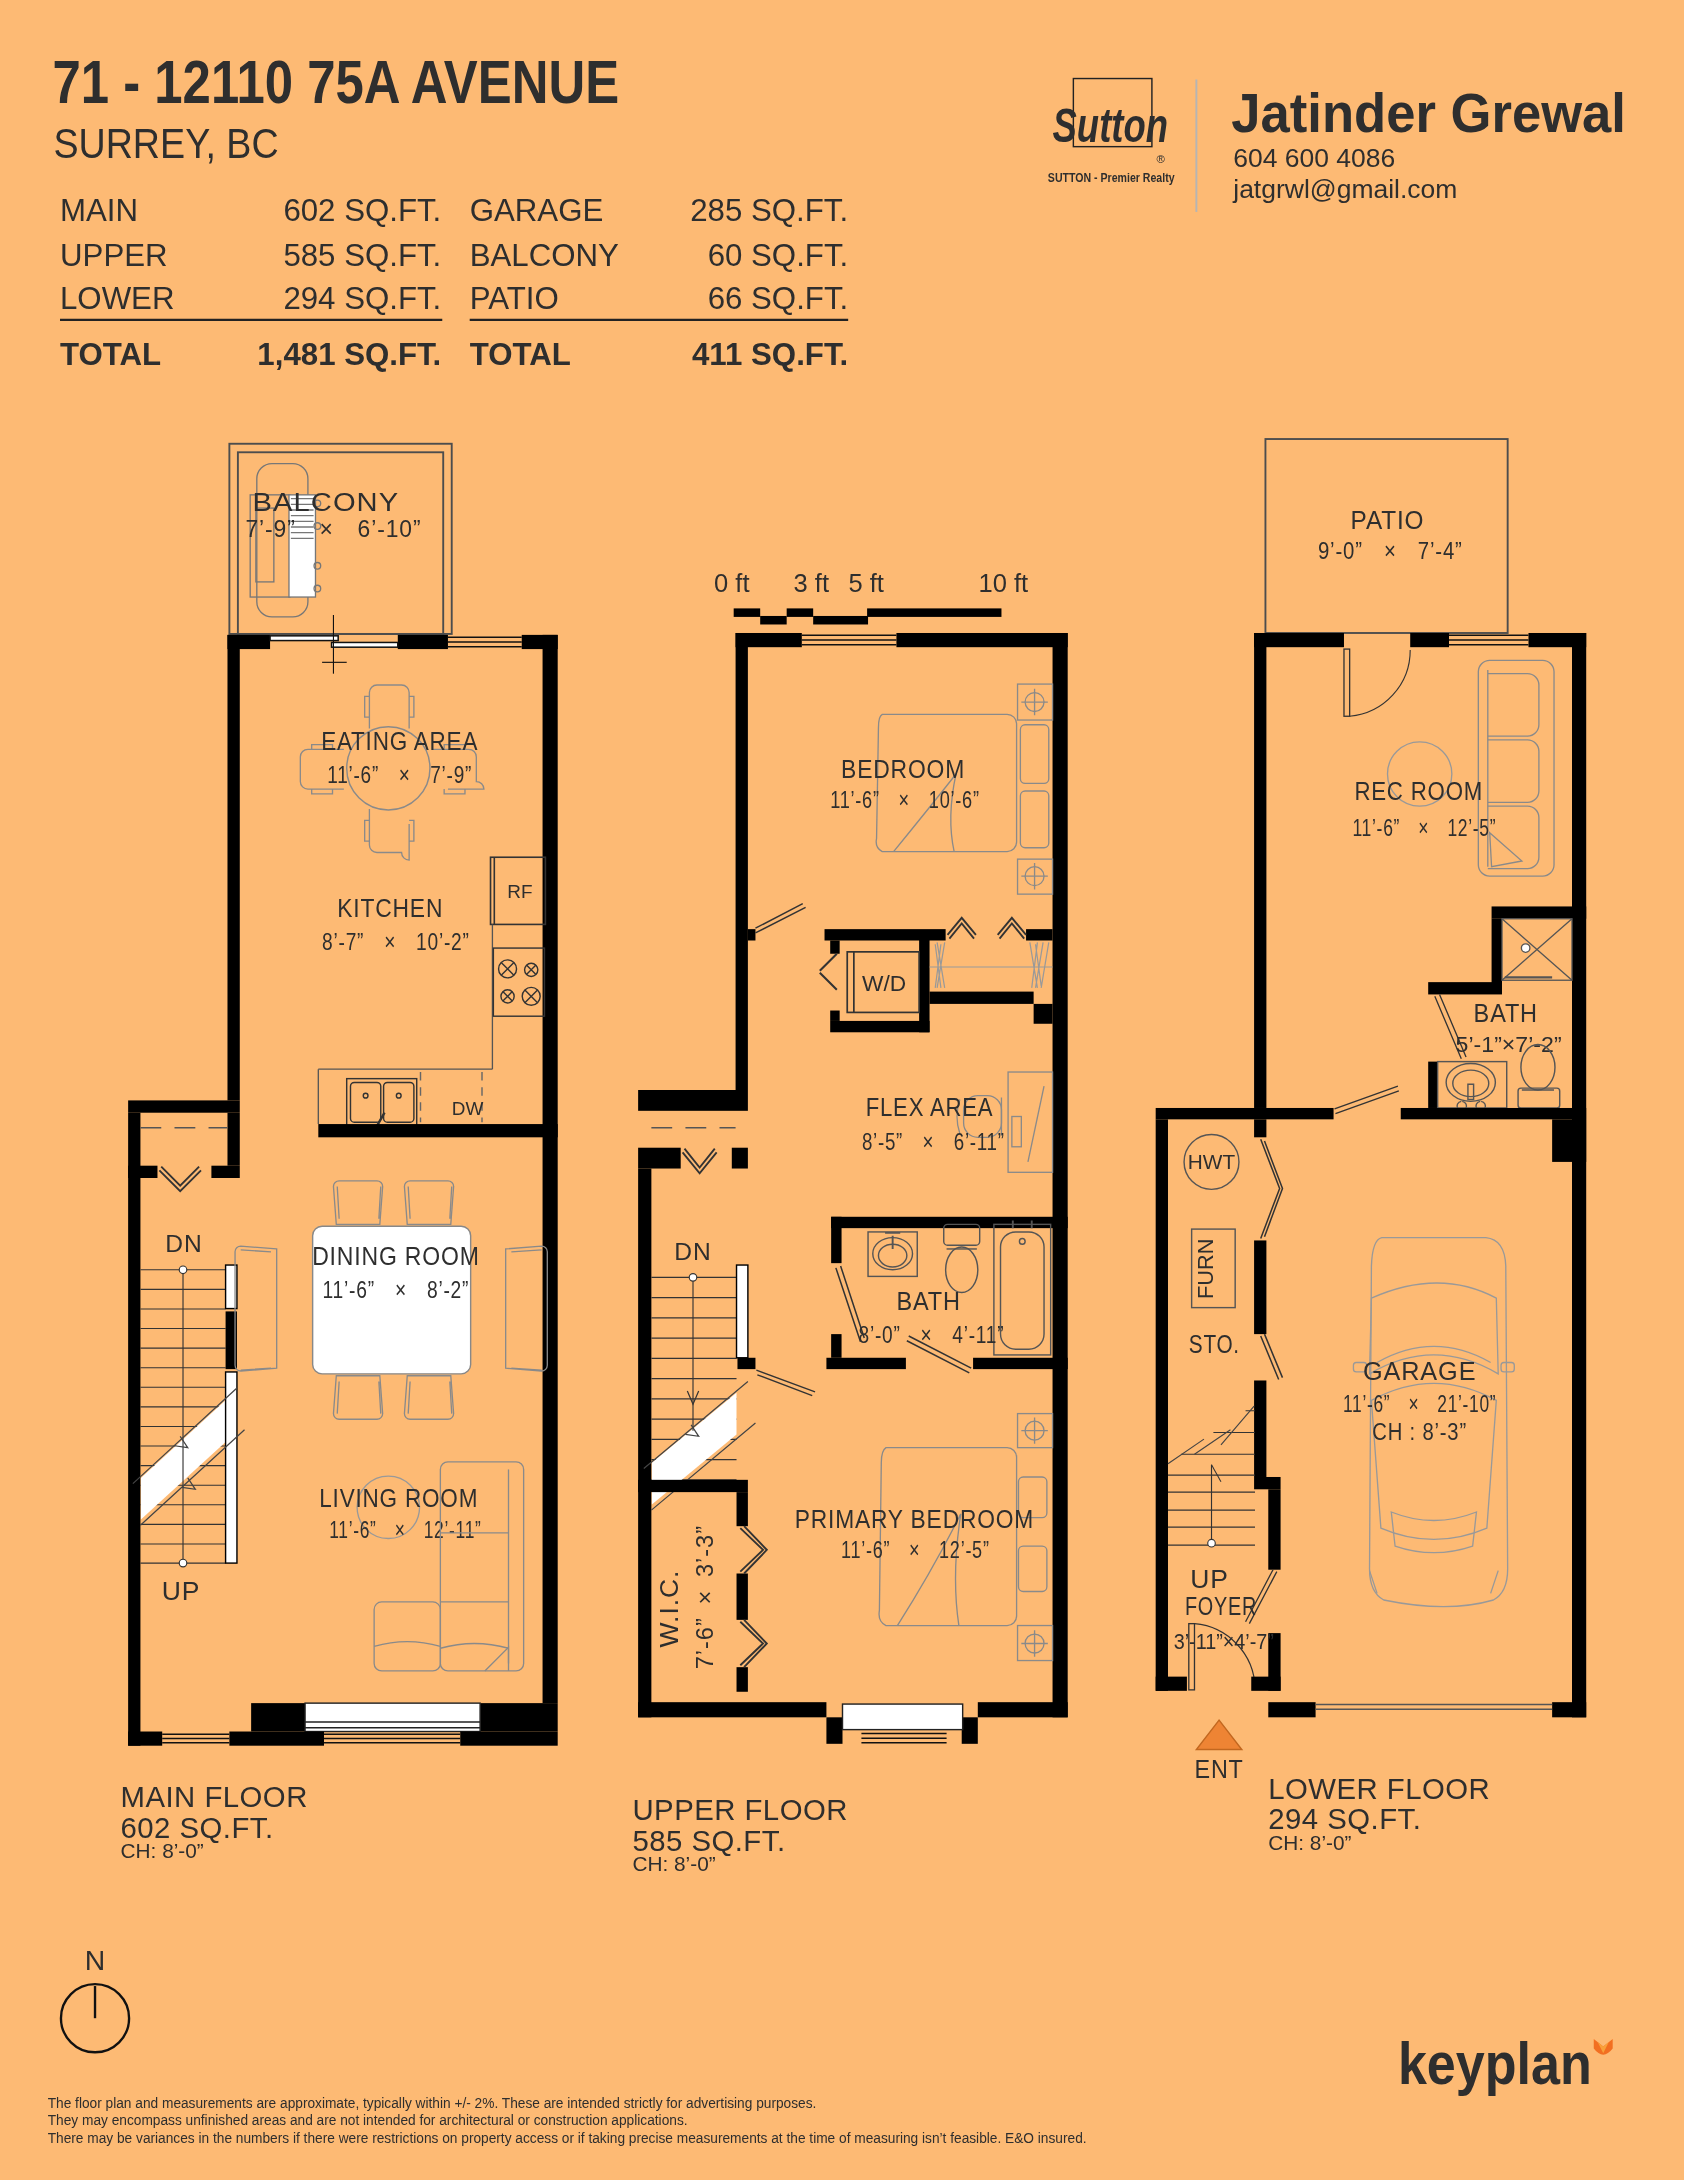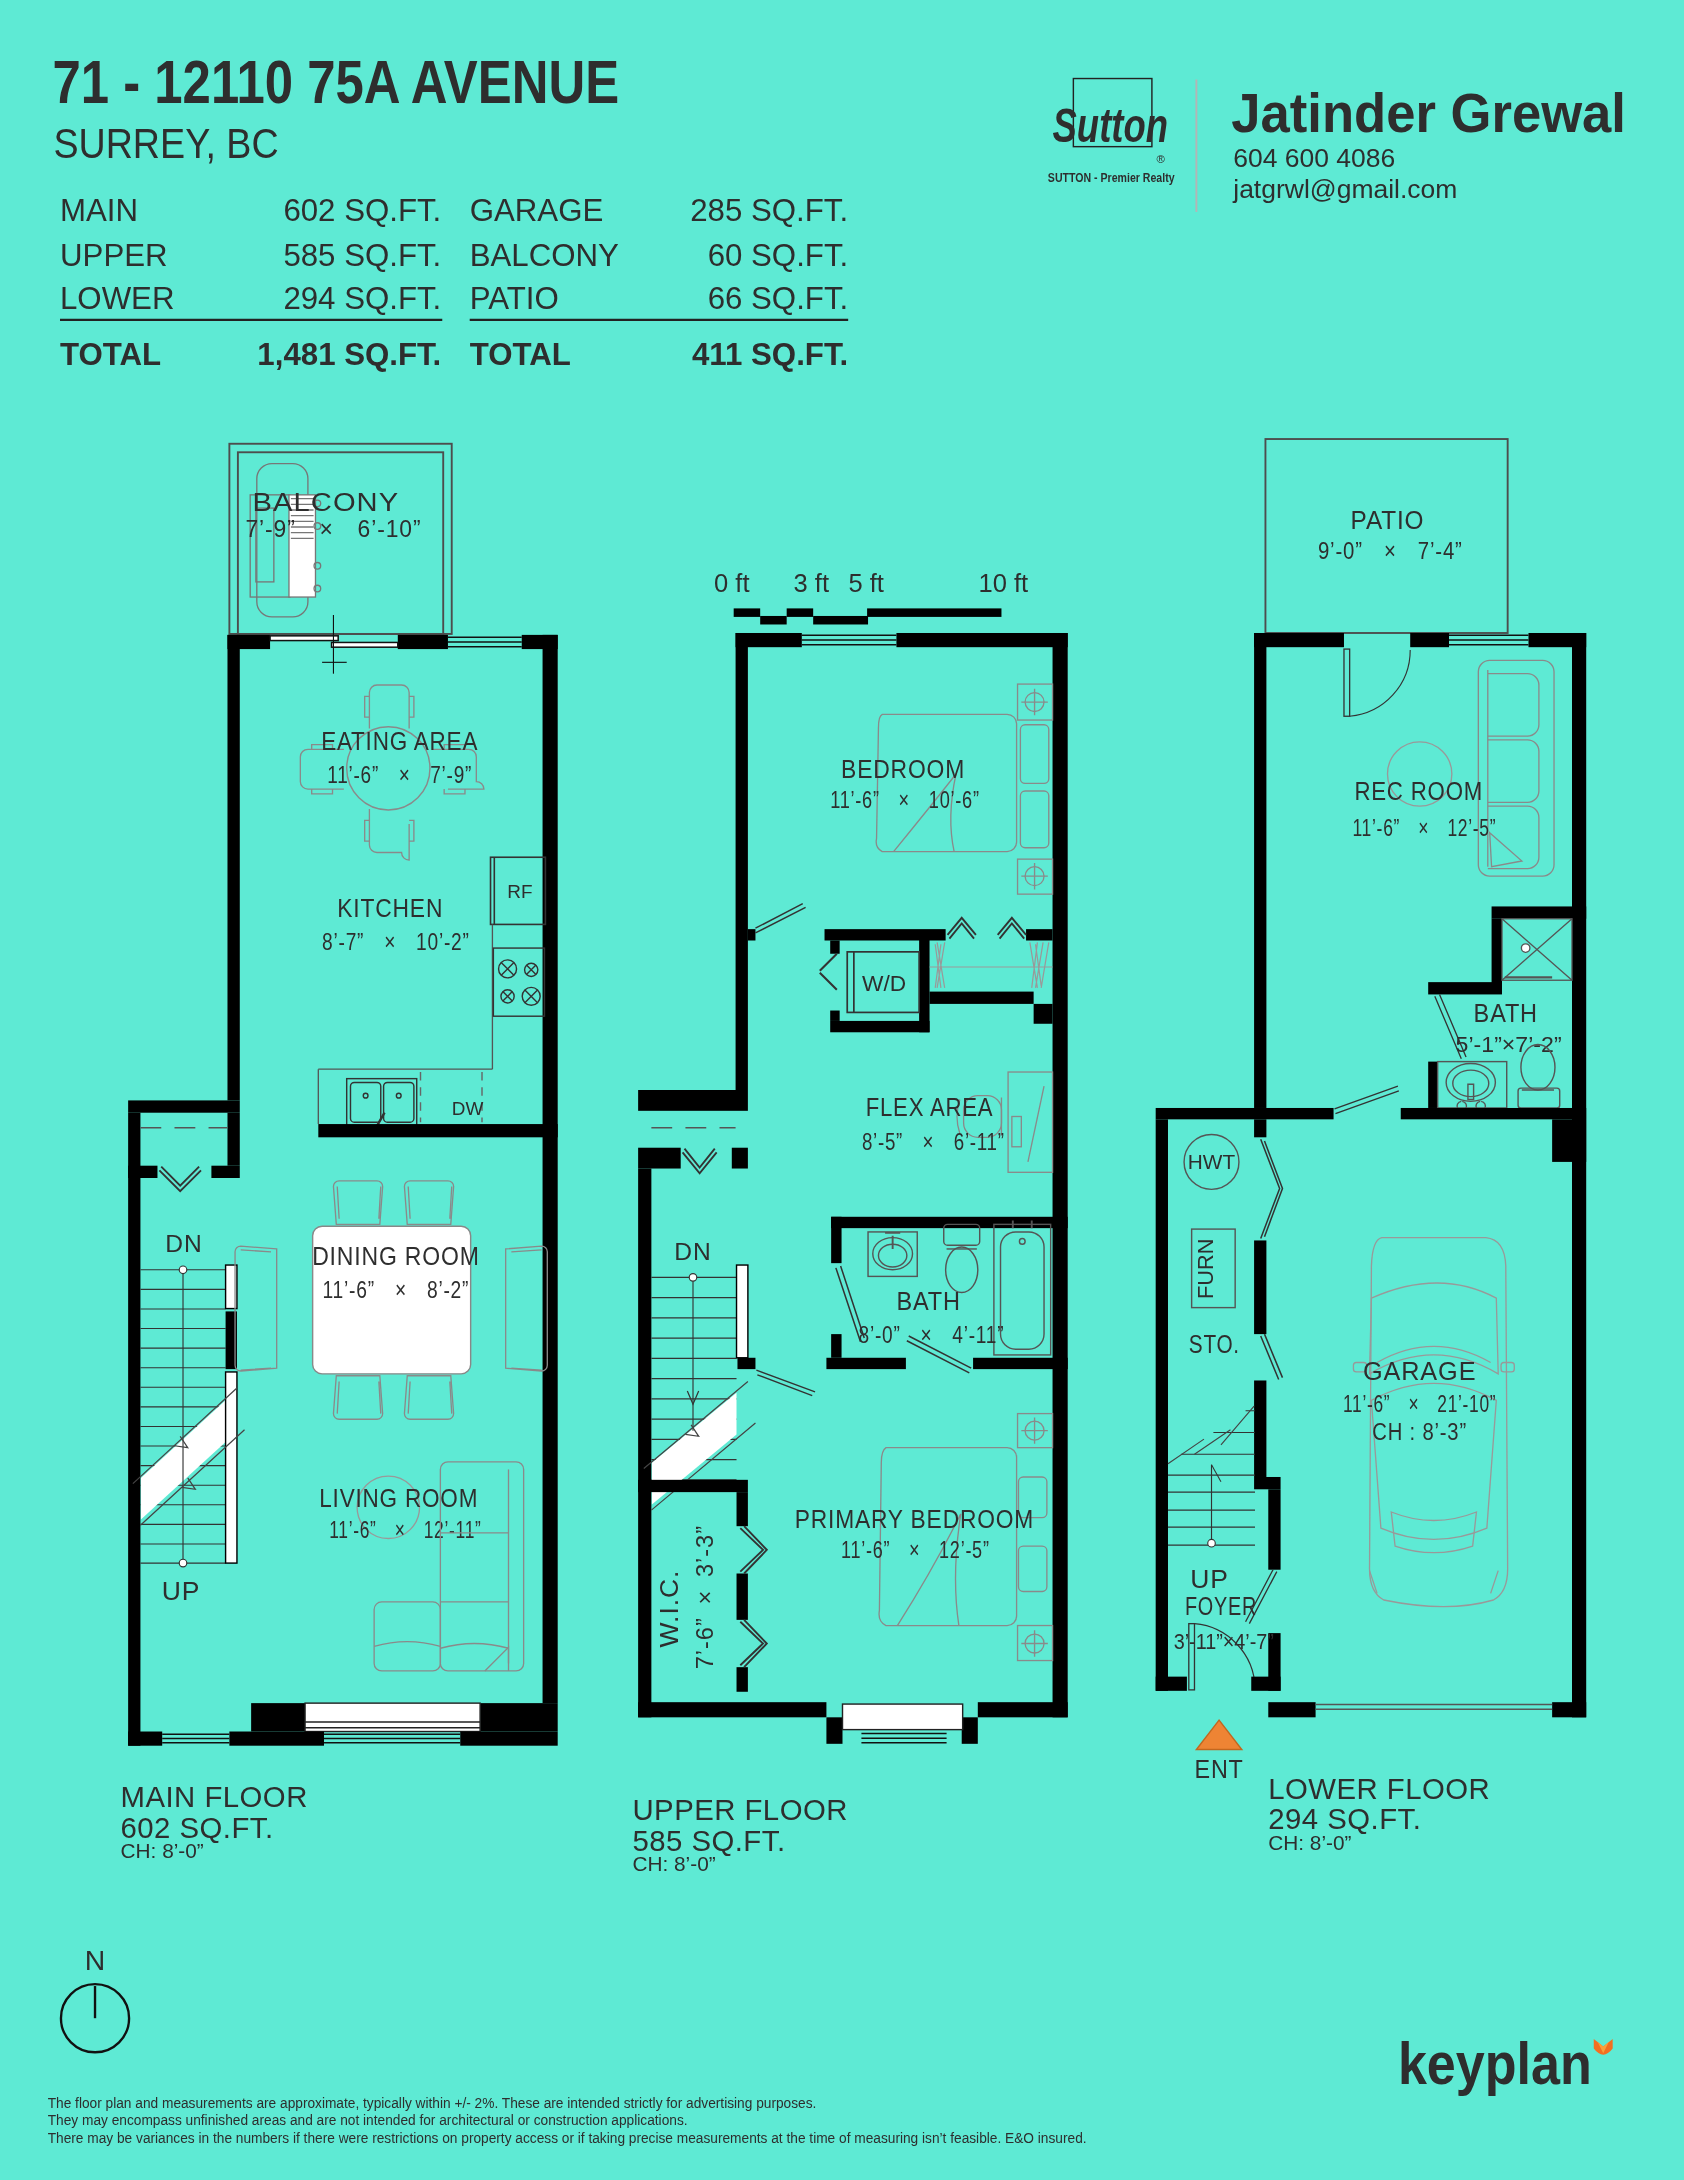--- a/index.html
+++ b/index.html
@@ -1,16 +1,16 @@
 <!DOCTYPE html>
 <html style="font-size:15px"><head>
 <meta charset="utf-8">
 <style>
 html,body{margin:0;padding:0;background:#fff;}
-#page{position:relative;width:1685px;height:2180px;background:#5eead4;overflow:hidden;}
+#page{position:relative;width:1685px;height:2180px;background:#fdba74;overflow:hidden;}
 text{font-family:"Liberation Sans",sans-serif;fill:#2e2e2e;}
 .rm{font-size:28px;letter-spacing:1px;}
 .dm{font-size:25px;letter-spacing:1px;}
 .sm{font-size:20px;}
 </style>
 </head>
 <body>
 <div id="page">
 <svg width="1685" height="2180" viewBox="0 0 1780 2304">
 

